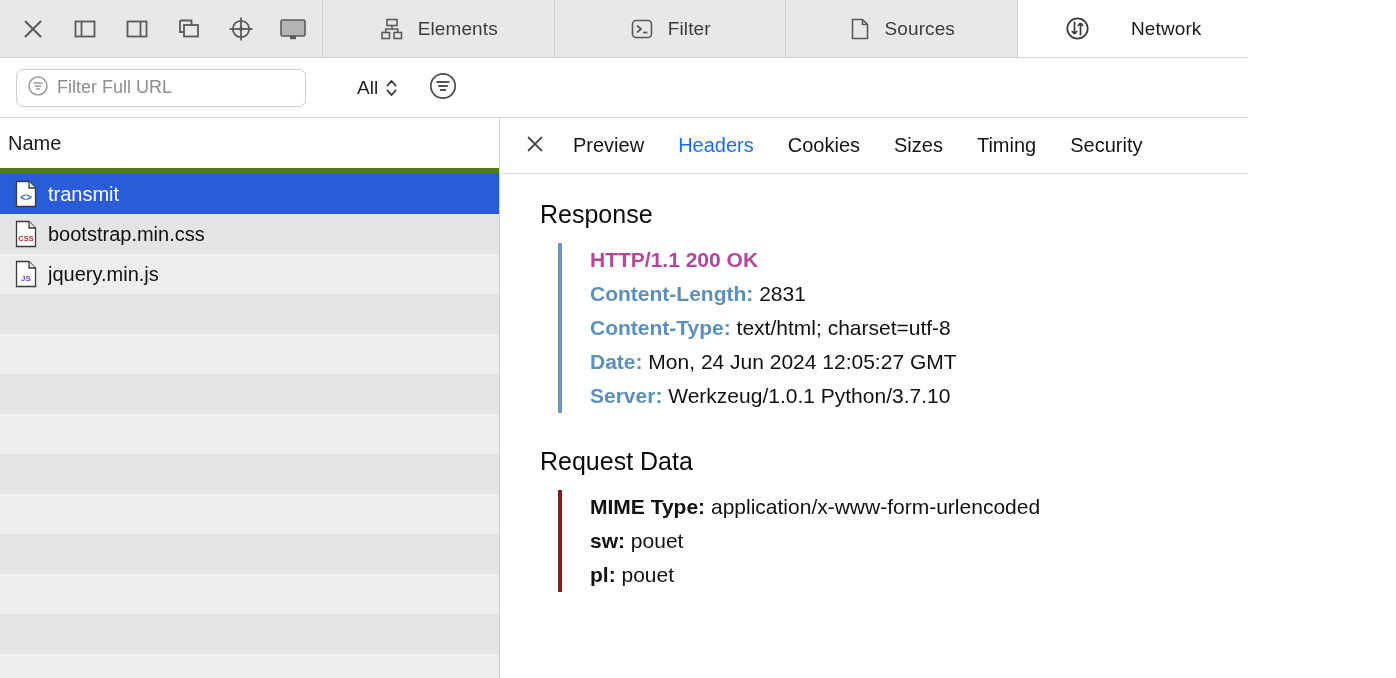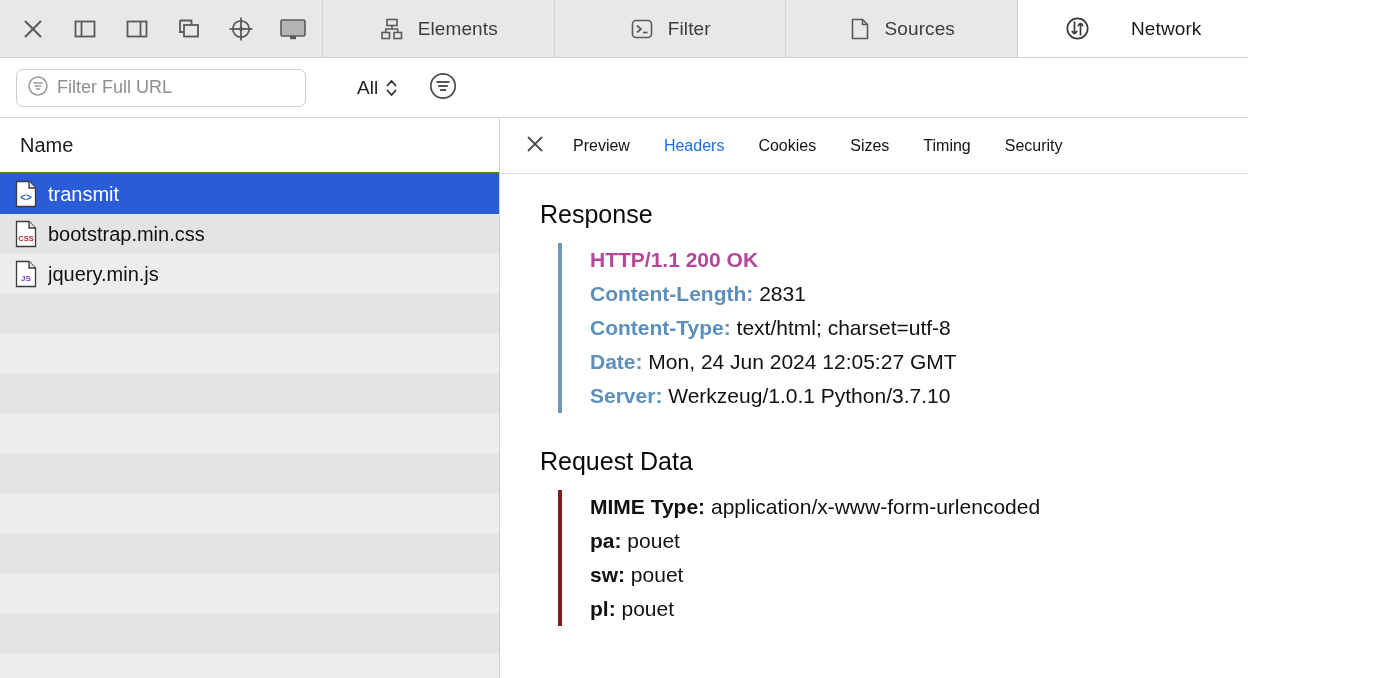--- a/index.html
+++ b/index.html
@@ -95,23 +95,23 @@
   .list-pane {
     width: 500px; min-width: 500px;
     display: flex; flex-direction: column;
     border-right: 1px solid #cfcfcf;
     background: #ededed;
     overflow: hidden;
   }
   .list-header {
     height: 56px; min-height: 56px;
     display: flex; align-items: center;
-    padding: 0 20px;
+    padding: 0 8px;
     background: #ffffff;
-    border-bottom: 2px solid #4d7c0f;
+    border-bottom: 6px solid #4d7c0f;
     font-size: 20px;
     color: #1a1a1a;
   }
   .rows { flex: 1; overflow: hidden; }
   .row {
     height: 40px;
     display: flex; align-items: center;
     padding: 0 0 0 14px;
     gap: 10px;
     font-size: 20px;
@@ -129,21 +129,21 @@
   .detail-tabbar {
     height: 56px; min-height: 56px;
     display: flex; align-items: center;
     gap: 0;
     padding: 0 12px 0 14px;
     border-bottom: 1px solid #dcdcdc;
     background: #fff;
   }
   .dt-close { width: 42px; display: flex; align-items: center; justify-content: center; cursor: default; }
   .dt-tab {
-    font-size: 16px; color: #141414;
+    font-size: 20px; color: #141414;
     padding: 0 17px;
     cursor: default;
     white-space: nowrap;
   }
   .dt-tab.active { color: #1a6cf0; }
 
   .detail-body { flex: 1; overflow: hidden; padding: 26px 0 0 40px; }
   .sect-title {
     font-size: 25px;
     color: #0a0a0a;
@@ -383,21 +383,20 @@
               <div class="kv-line"><span class="kv-key">Content-Type:</span> <span class="kv-val">text/html; charset=utf-8</span></div>
               <div class="kv-line"><span class="kv-key">Date:</span> <span class="kv-val">Mon, 24 Jun 2024 12:05:27 GMT</span></div>
               <div class="kv-line"><span class="kv-key">Server:</span> <span class="kv-val">Werkzeug/1.0.1 Python/3.7.10</span></div>
             </div>
         </div>
 
         <div class="sect-title second">Request Data</div>
         <div class="kv-block request">
           <div id="request-fields">
               <div class="kv-line"><span class="kv-key-dark">MIME Type:</span> <span class="kv-val">application/x-www-form-urlencoded</span></div>
-              <div class="kv-line"><span class="kv-key-dark">pa:</span> <span class="kv-val">pouet</span></div>
               <div class="kv-line"><span class="kv-key-dark">sw:</span> <span class="kv-val">pouet</span></div>
               <div class="kv-line"><span class="kv-key-dark">pl:</span> <span class="kv-val">pouet</span></div>
             </div>
         </div>
 
       </div>
     </div>
   </div>
 </div>
 

